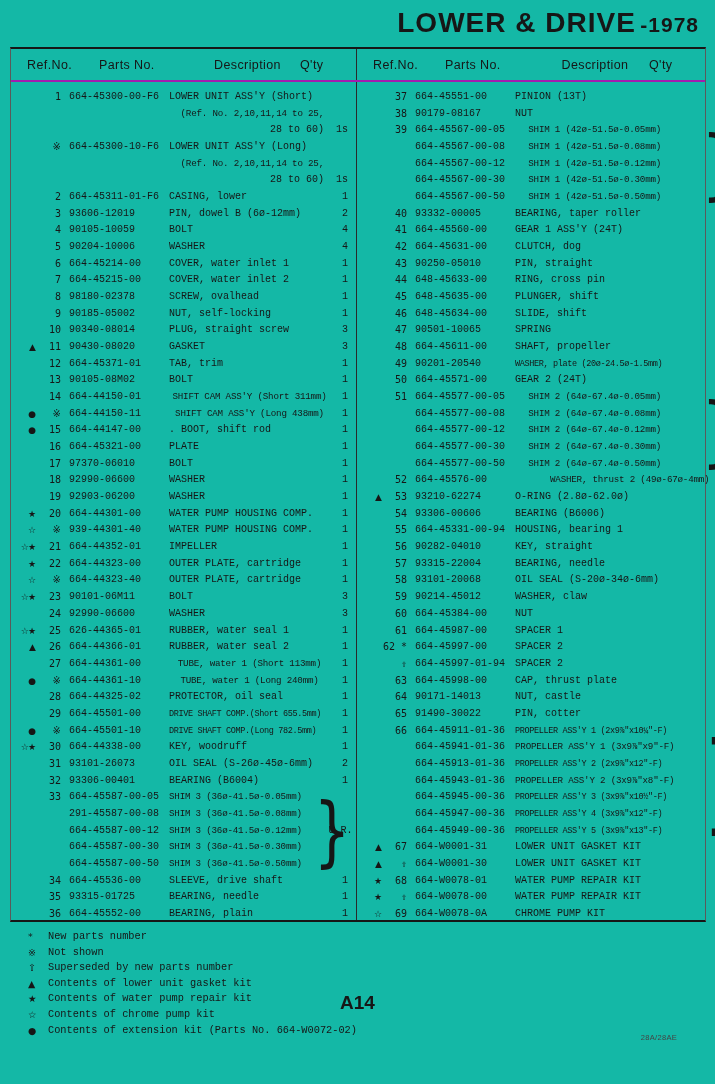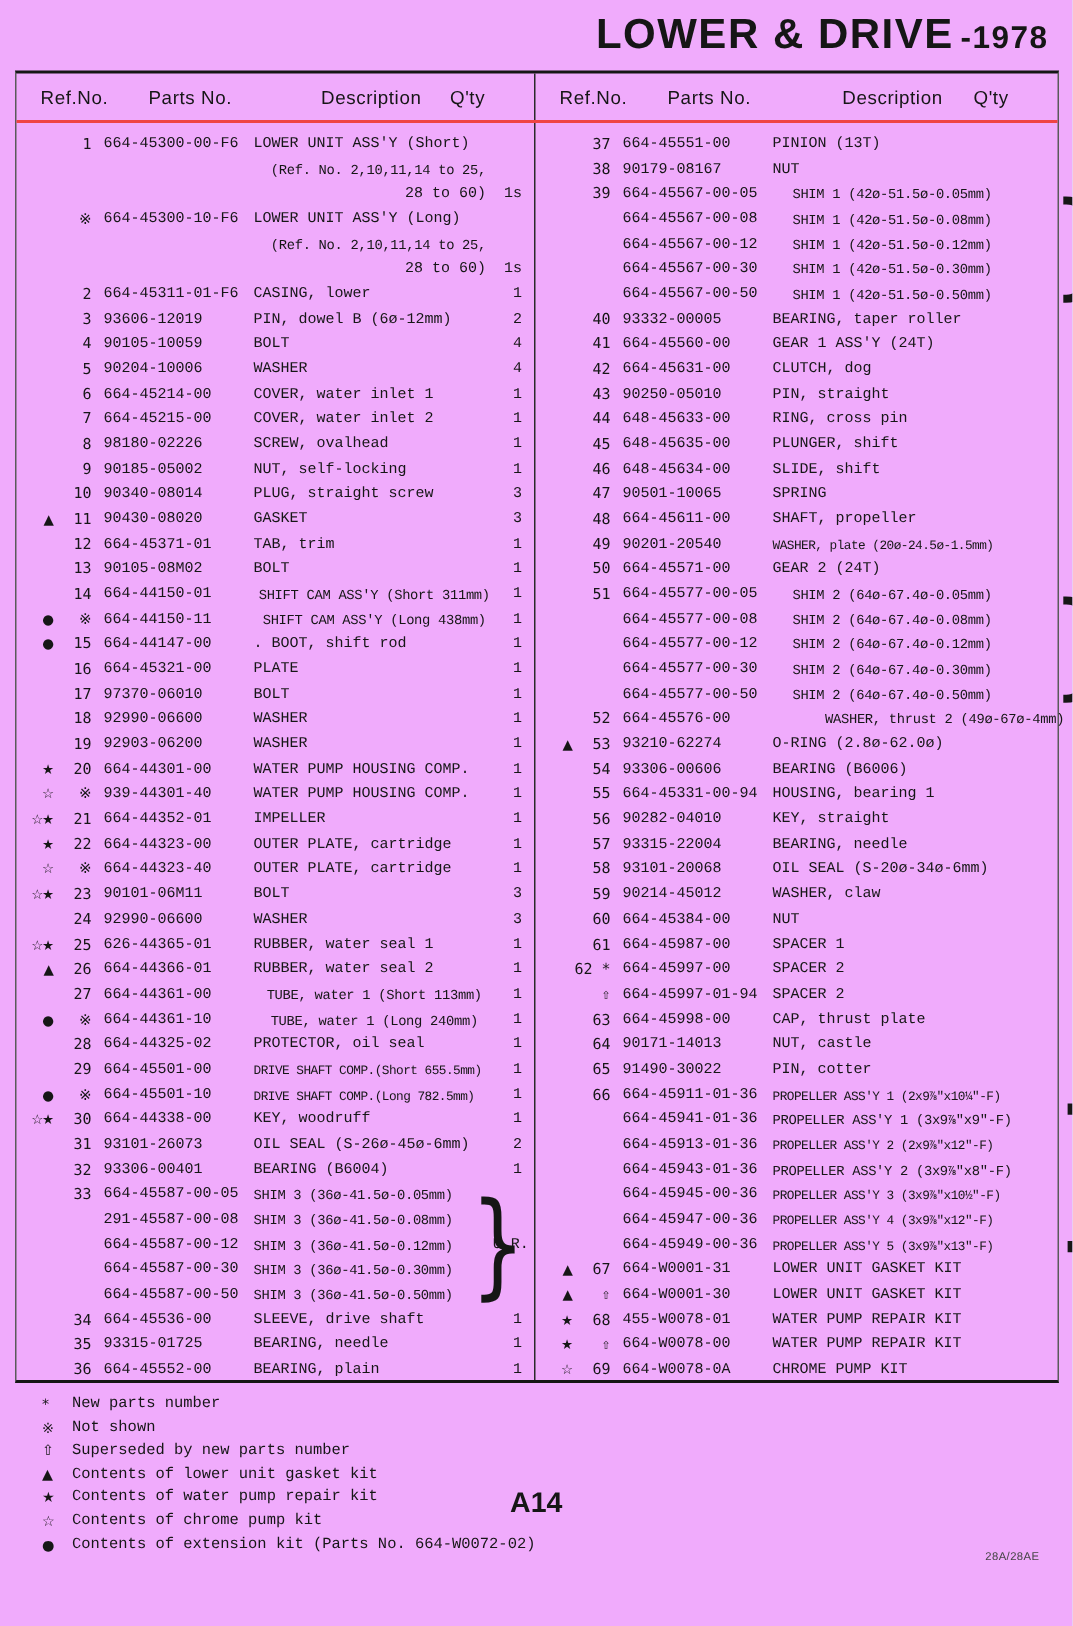--- a/index.html
+++ b/index.html
@@ -1,28 +1,28 @@
 <!DOCTYPE html>
 <html><head>
 <meta charset="utf-8">
 <style>
   html,body{margin:0;padding:0;background:#e8e8e8;}
-  .page{position:relative;width:715px;height:1084px;background:#f0abfc;color:#161616;
+  .page{position:relative;width:715px;height:1084px;background:#14b8a6;color:#161616;
         font-family:"Liberation Mono","DejaVu Sans Mono",monospace;overflow:hidden;}
   
   .title{position:absolute;top:7px;right:16px;font-family:"Liberation Sans",sans-serif;
          font-weight:bold;white-space:nowrap;}
   .title .main{font-size:28px;letter-spacing:1px;}
   .title .year{font-size:21px;letter-spacing:1px;}
   
   .tablebox{position:absolute;left:10px;top:47px;width:696px;height:875px;box-sizing:border-box;
             border-top:2px solid #161616;border-bottom:2px solid #161616;
             border-left:1px solid #5a5a5a;border-right:1px solid #5a5a5a;
             display:flex;flex-direction:column;}
-  .thead{display:flex;height:31px;border-bottom:2px solid #ef4444;
+  .thead{display:flex;height:31px;border-bottom:2px solid #a21caf;
          font-family:"Liberation Sans",sans-serif;font-size:12.5px;letter-spacing:.4px;}
   .hcol{flex:1;display:flex;align-items:center;box-sizing:border-box;}
   .hcol.left{max-width:346px;border-right:1px solid #2a2a2a;}
   .h-ref{width:72px;padding-left:16px;}
   .h-part{width:96px;}
   .h-desc{flex:1;text-align:center;}
   .h-qty{width:46px;padding-right:10px;}
   
   .tbody{flex:1;display:flex;min-height:0;}
   .tcol{box-sizing:border-box;padding-top:7px;}
@@ -45,21 +45,21 @@
   .g-brace{width:13px;position:relative;overflow:visible;}
   .g-brace span{position:absolute;left:0;top:0;display:block;width:13px;text-align:center;
                 font-family:"DejaVu Sans",sans-serif;transform:scaleX(.75);transform-origin:center;}
   .g-label{width:31px;display:flex;flex-direction:column;justify-content:center;
            align-items:center;font-size:10px;line-height:11px;}
   
   .legend{position:absolute;left:28px;top:929px;}
   .lrow{display:flex;height:15.6px;line-height:15.6px;font-size:10.3px;white-space:nowrap;}
   .l-sym{width:20px;font-family:"DejaVu Sans",sans-serif;font-size:9.5px;}
   
-  .code{position:absolute;right:22px;top:1033px;font-family:"Liberation Sans",sans-serif;
+  .code{position:absolute;right:38px;top:1033px;font-family:"Liberation Sans",sans-serif;
         font-size:7.5px;color:#444;letter-spacing:.3px;}
   .pageno{position:absolute;left:0;top:992px;width:100%;text-align:center;
           font-family:"Liberation Sans",sans-serif;font-weight:bold;font-size:19px;}
 </style>
 </head>
 <body>
 
 <div class="page">
 
   <div class="title">
@@ -164,21 +164,21 @@
           <div class="prow">
             <span class="c-sym"></span>
             <span class="c-ref">7</span>
             <span class="c-part">664-45215-00</span>
             <span class="c-desc">COVER, water inlet 2</span>
             <span class="c-qty">1</span>
           </div>
           <div class="prow">
             <span class="c-sym"></span>
             <span class="c-ref">8</span>
-            <span class="c-part">98180-02226</span>
+            <span class="c-part">98180-02378</span>
             <span class="c-desc">SCREW, ovalhead</span>
             <span class="c-qty">1</span>
           </div>
           <div class="prow">
             <span class="c-sym"></span>
             <span class="c-ref">9</span>
             <span class="c-part">90185-05002</span>
             <span class="c-desc">NUT, self-locking</span>
             <span class="c-qty">1</span>
           </div>
@@ -765,21 +765,21 @@
           </div>
           <div class="prow">
             <span class="c-sym">▲</span>
             <span class="c-ref">⇧</span>
             <span class="c-part">664-W0001-30</span>
             <span class="c-desc">LOWER UNIT GASKET KIT</span>
           </div>
           <div class="prow">
             <span class="c-sym">★</span>
             <span class="c-ref">68</span>
-            <span class="c-part">455-W0078-01</span>
+            <span class="c-part">664-W0078-01</span>
             <span class="c-desc">WATER PUMP REPAIR KIT</span>
           </div>
           <div class="prow">
             <span class="c-sym">★</span>
             <span class="c-ref">⇧</span>
             <span class="c-part">664-W0078-00</span>
             <span class="c-desc">WATER PUMP REPAIR KIT</span>
           </div>
           <div class="prow">
             <span class="c-sym">☆</span>

